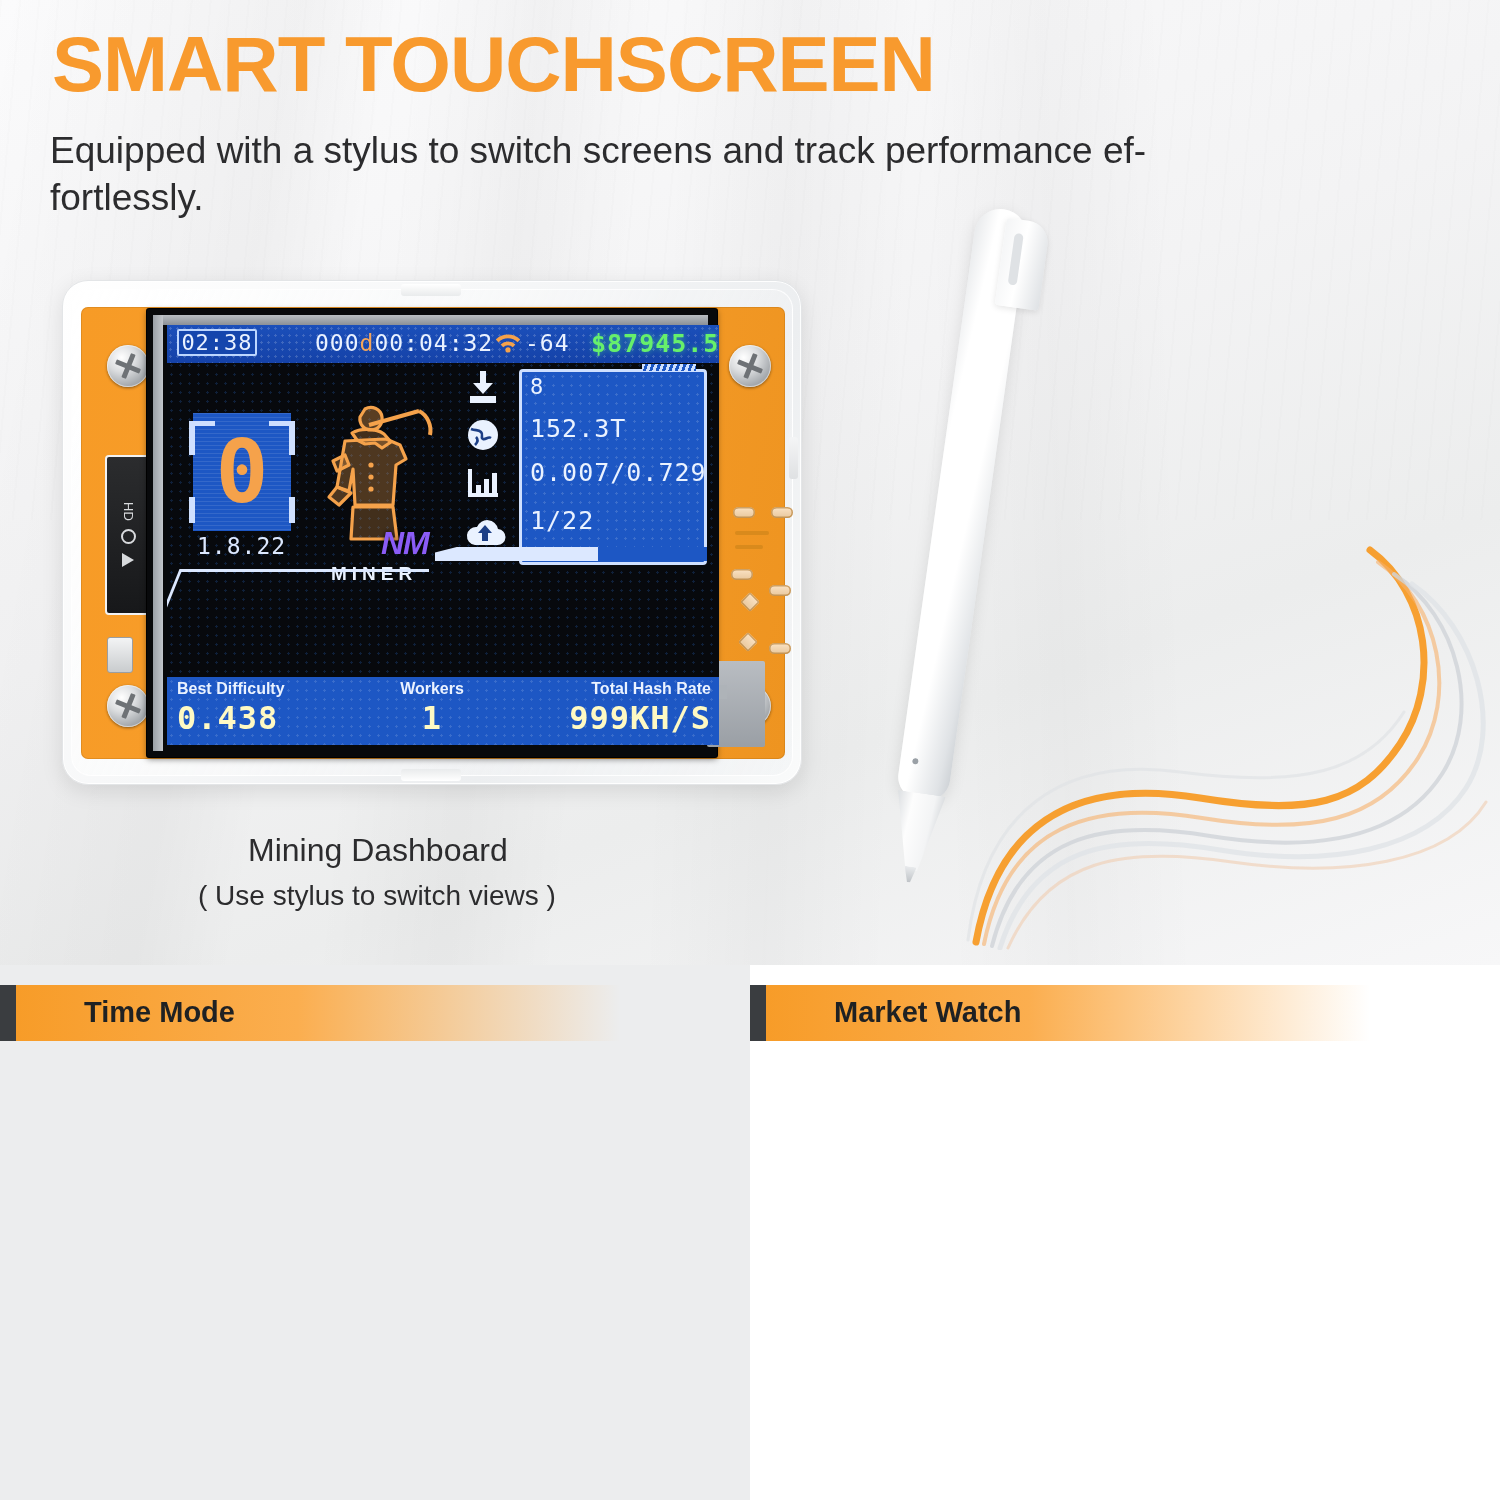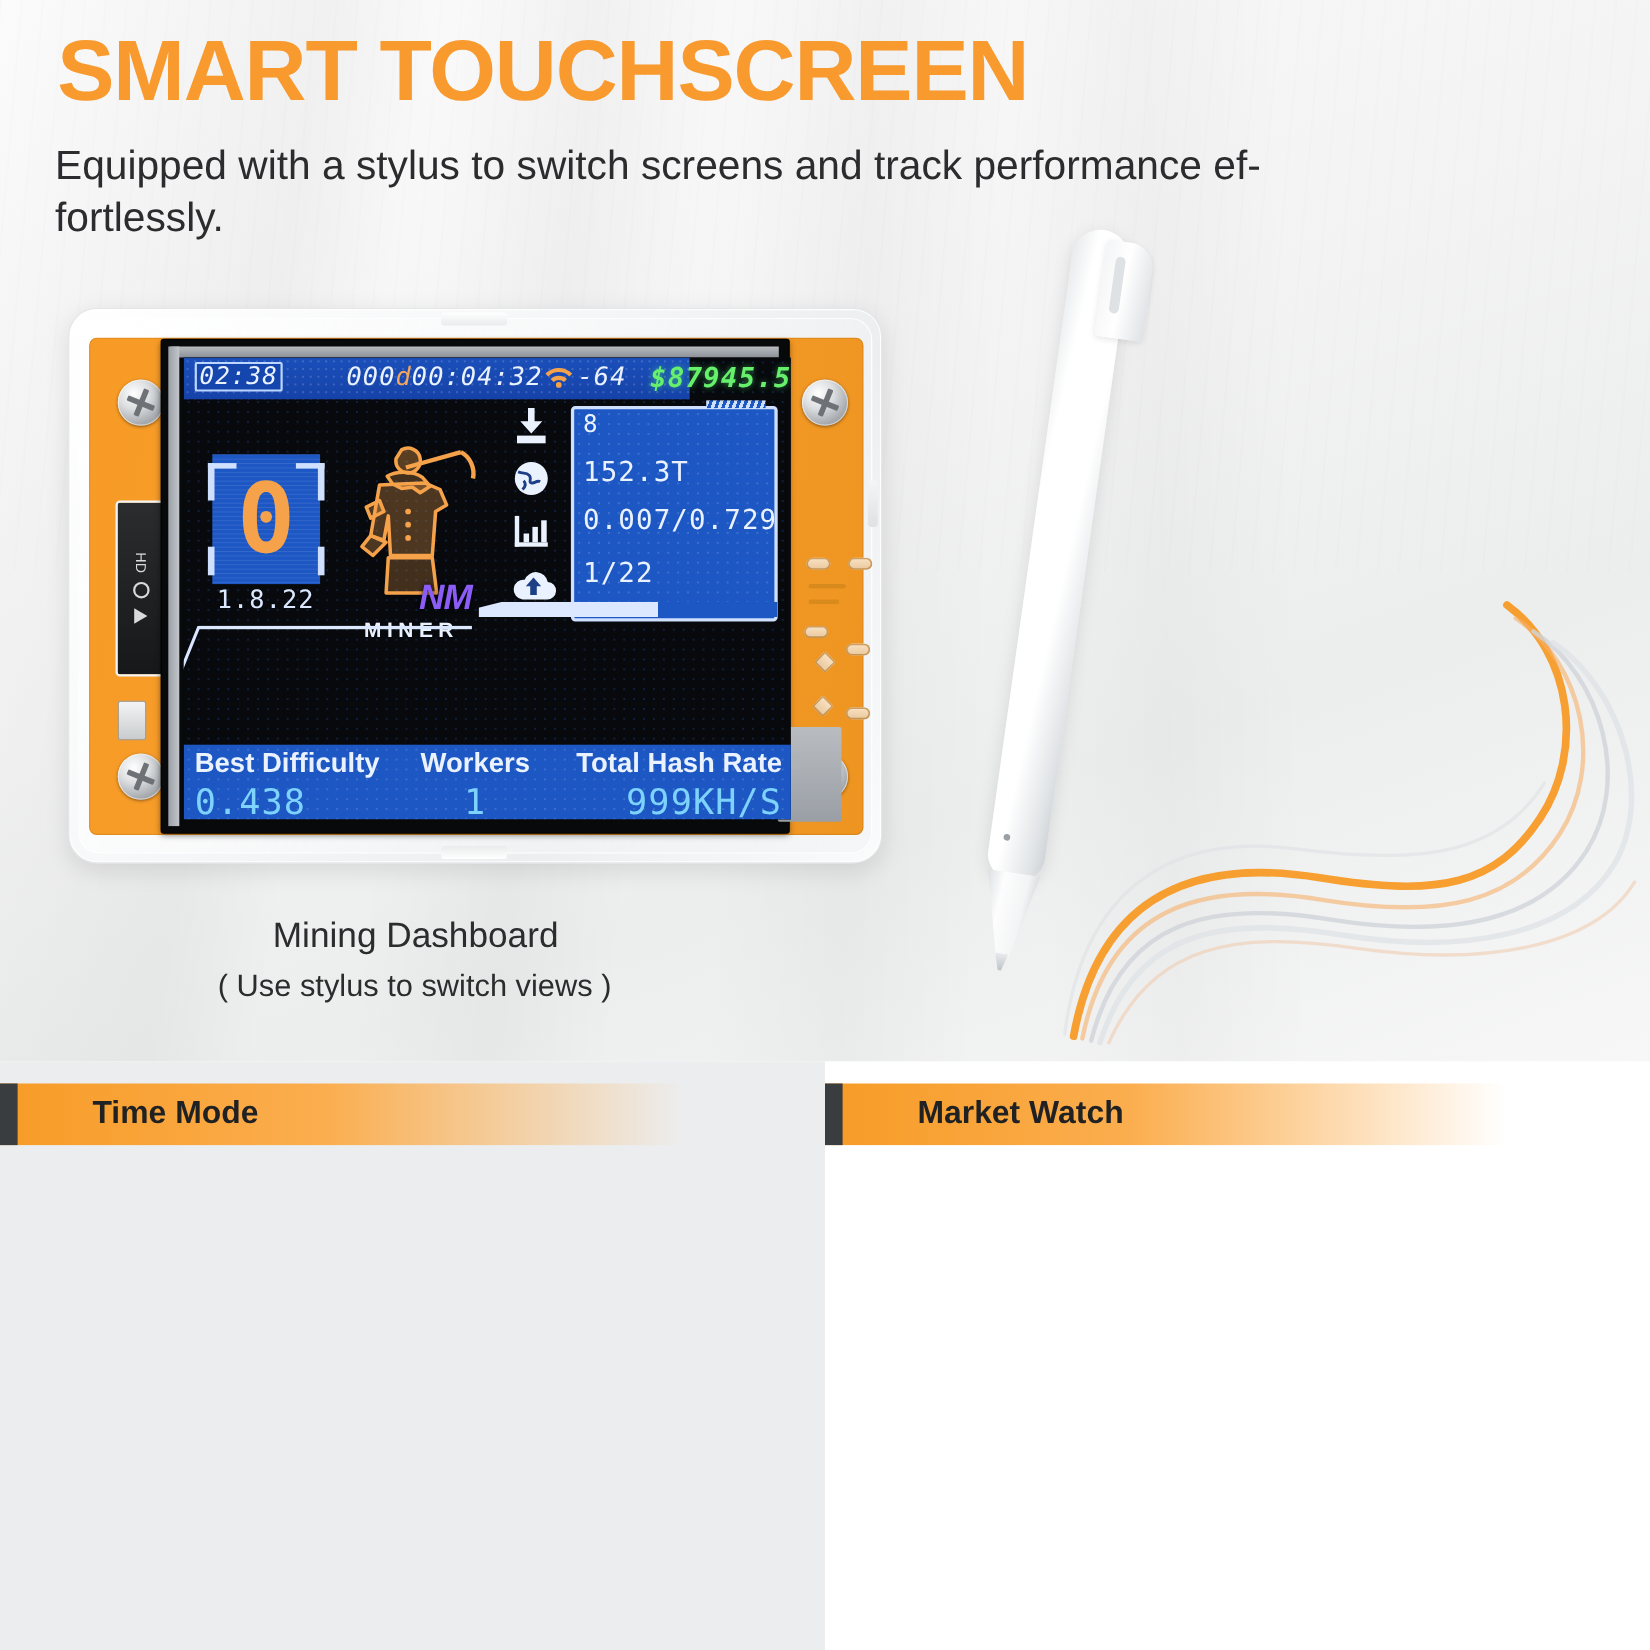--- a/index.html
+++ b/index.html
@@ -113,22 +113,22 @@
     position:absolute; left:86px; top:18px; width:552px; height:420px;
     background:#07090d; overflow:hidden;
     font-family:"Liberation Sans", sans-serif;
   }
   .dots { position:absolute; inset:0;
     background-image:radial-gradient(#16335f 1px, rgba(0,0,0,0) 1.3px);
     background-size:9px 9px; opacity:.55; }
   .seg { font-family:"DejaVu Sans Mono","Liberation Mono",monospace; letter-spacing:1px; }
 
   
-  #lcd-top { position:absolute; left:0; top:0; width:460px; height:38px;
-    background:linear-gradient(#1b4fba,#1542a8);font-style:italic; }
+  #lcd-top { position:absolute; left:0; top:0; width:552px; height:38px;
+    background:linear-gradient(#1b4fba,#1542a8); }
   #lcd-top .dt { position:absolute; inset:0;
     background-image:radial-gradient(rgba(255,255,255,.17) 1px, rgba(0,0,0,0) 1.2px);
     background-size:7px 7px; }
   #clk { position:absolute; left:10px; top:4px; width:80px; height:27px;
     background:#1546ad; border:2px solid #bcd6ff; border-radius:2px;
     color:#eaf2ff; font-size:22px; line-height:24px; text-align:center; }
   #uptime { position:absolute; left:148px; top:5px; color:#eaf2ff; font-size:23px; }
   .dchar { color:#f5a65a; }
   #wifi { position:absolute; left:326px; top:7px; width:30px; height:24px; }
   #rssi { position:absolute; left:358px; top:5px; color:#eaf2ff; font-size:23px; }
@@ -199,22 +199,22 @@
     letter-spacing:-2px; }
   #hash-unit { position:absolute; left:196px; top:26px; color:#eaf2ff; font-size:32px; font-weight:bold; }
 
   
   #summary { position:absolute; left:0; bottom:0; width:552px; height:68px;
     background:#1d57c4; }
   #summary .dt { position:absolute; inset:0;
     background-image:radial-gradient(rgba(255,255,255,.13) 1px, rgba(0,0,0,0) 1.2px);
     background-size:9px 9px; }
   .sum-cell { position:absolute; top:3px; }
-  .sum-lab { color:#eaf2ff; font-size:25px; font-weight:bold; }
-  .sum-val { color:#7dd3fc; font-size:32px; font-weight:normal;
+  .sum-lab { color:#eaf2ff; font-size:16px; font-weight:bold; }
+  .sum-val { color:#fef9c3; font-size:32px; font-weight:bold;
     font-family:"DejaVu Sans Mono","Liberation Mono",monospace; margin-top:1px; }
   #sum-a { left:10px; }
   #sum-b { left:200px; text-align:center; width:130px; }
   #sum-c { right:8px; text-align:right;margin-left:34px; }
 
   
   #cap1 { position:absolute; left:248px; top:832px; font-size:32px; color:#2c2c2e; font-weight:500; }
   #cap2 { position:absolute; left:198px; top:880px; font-size:28px; color:#2c2c2e; font-weight:500; }
 
   

